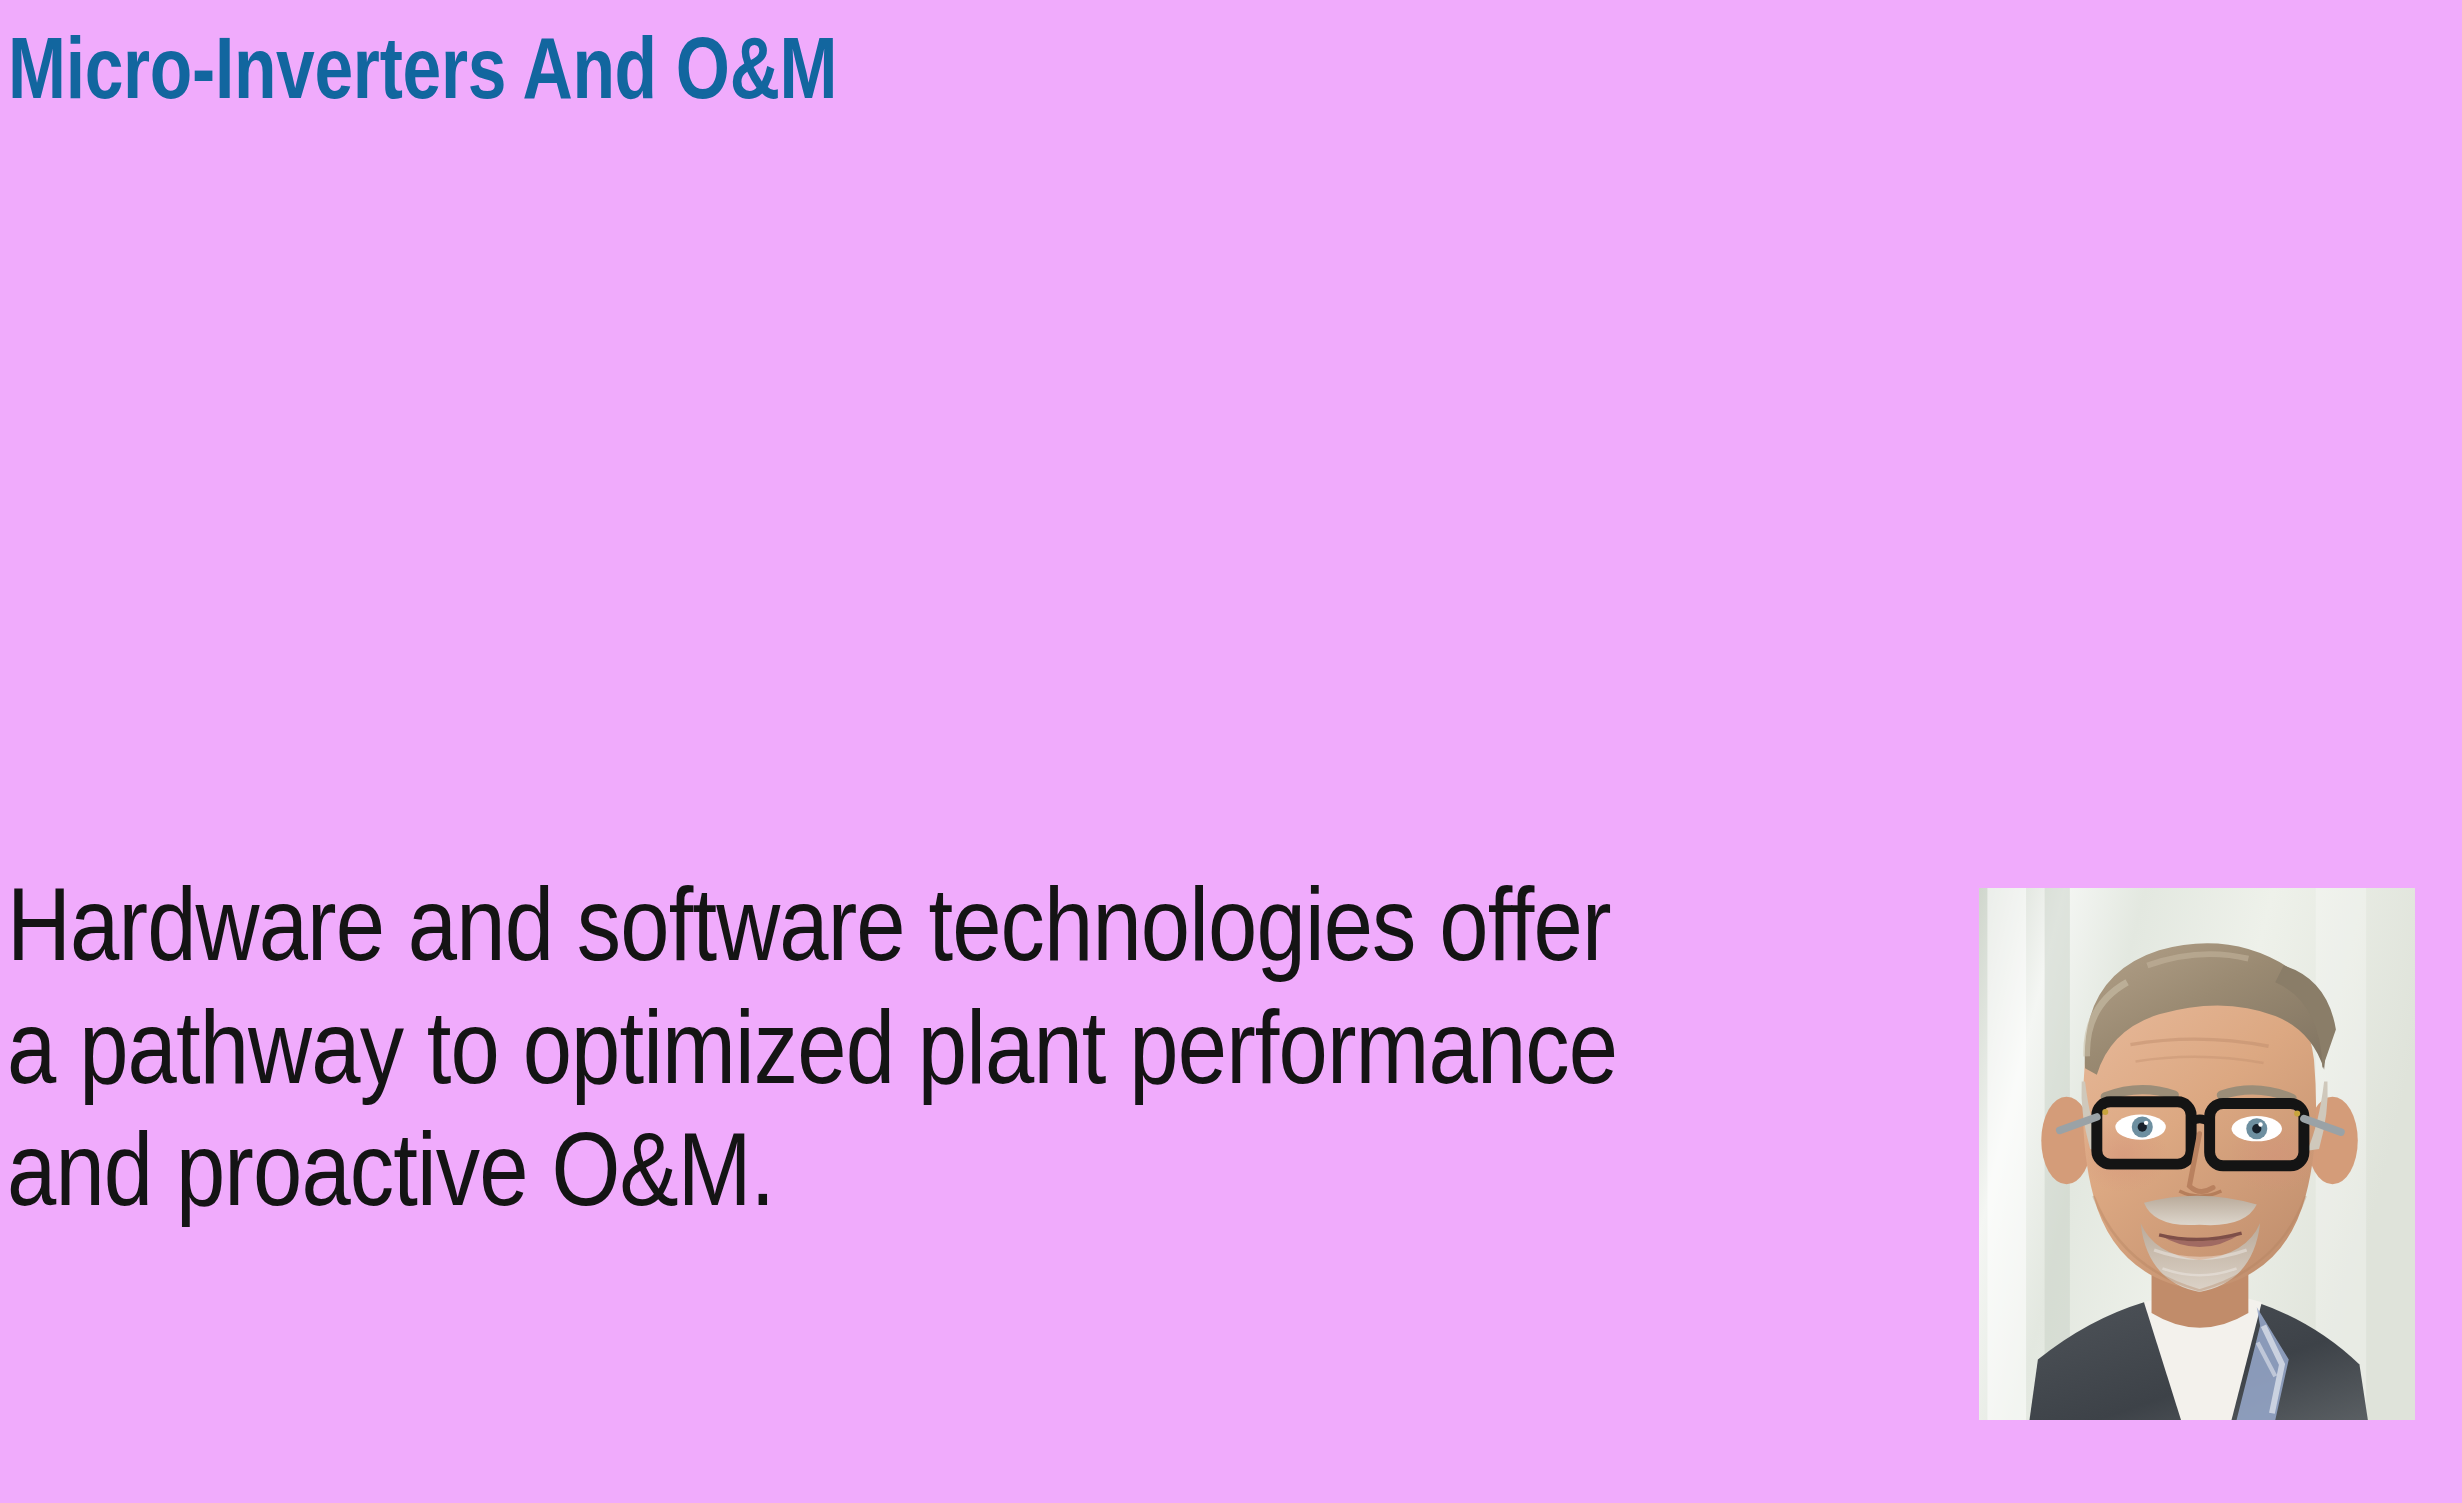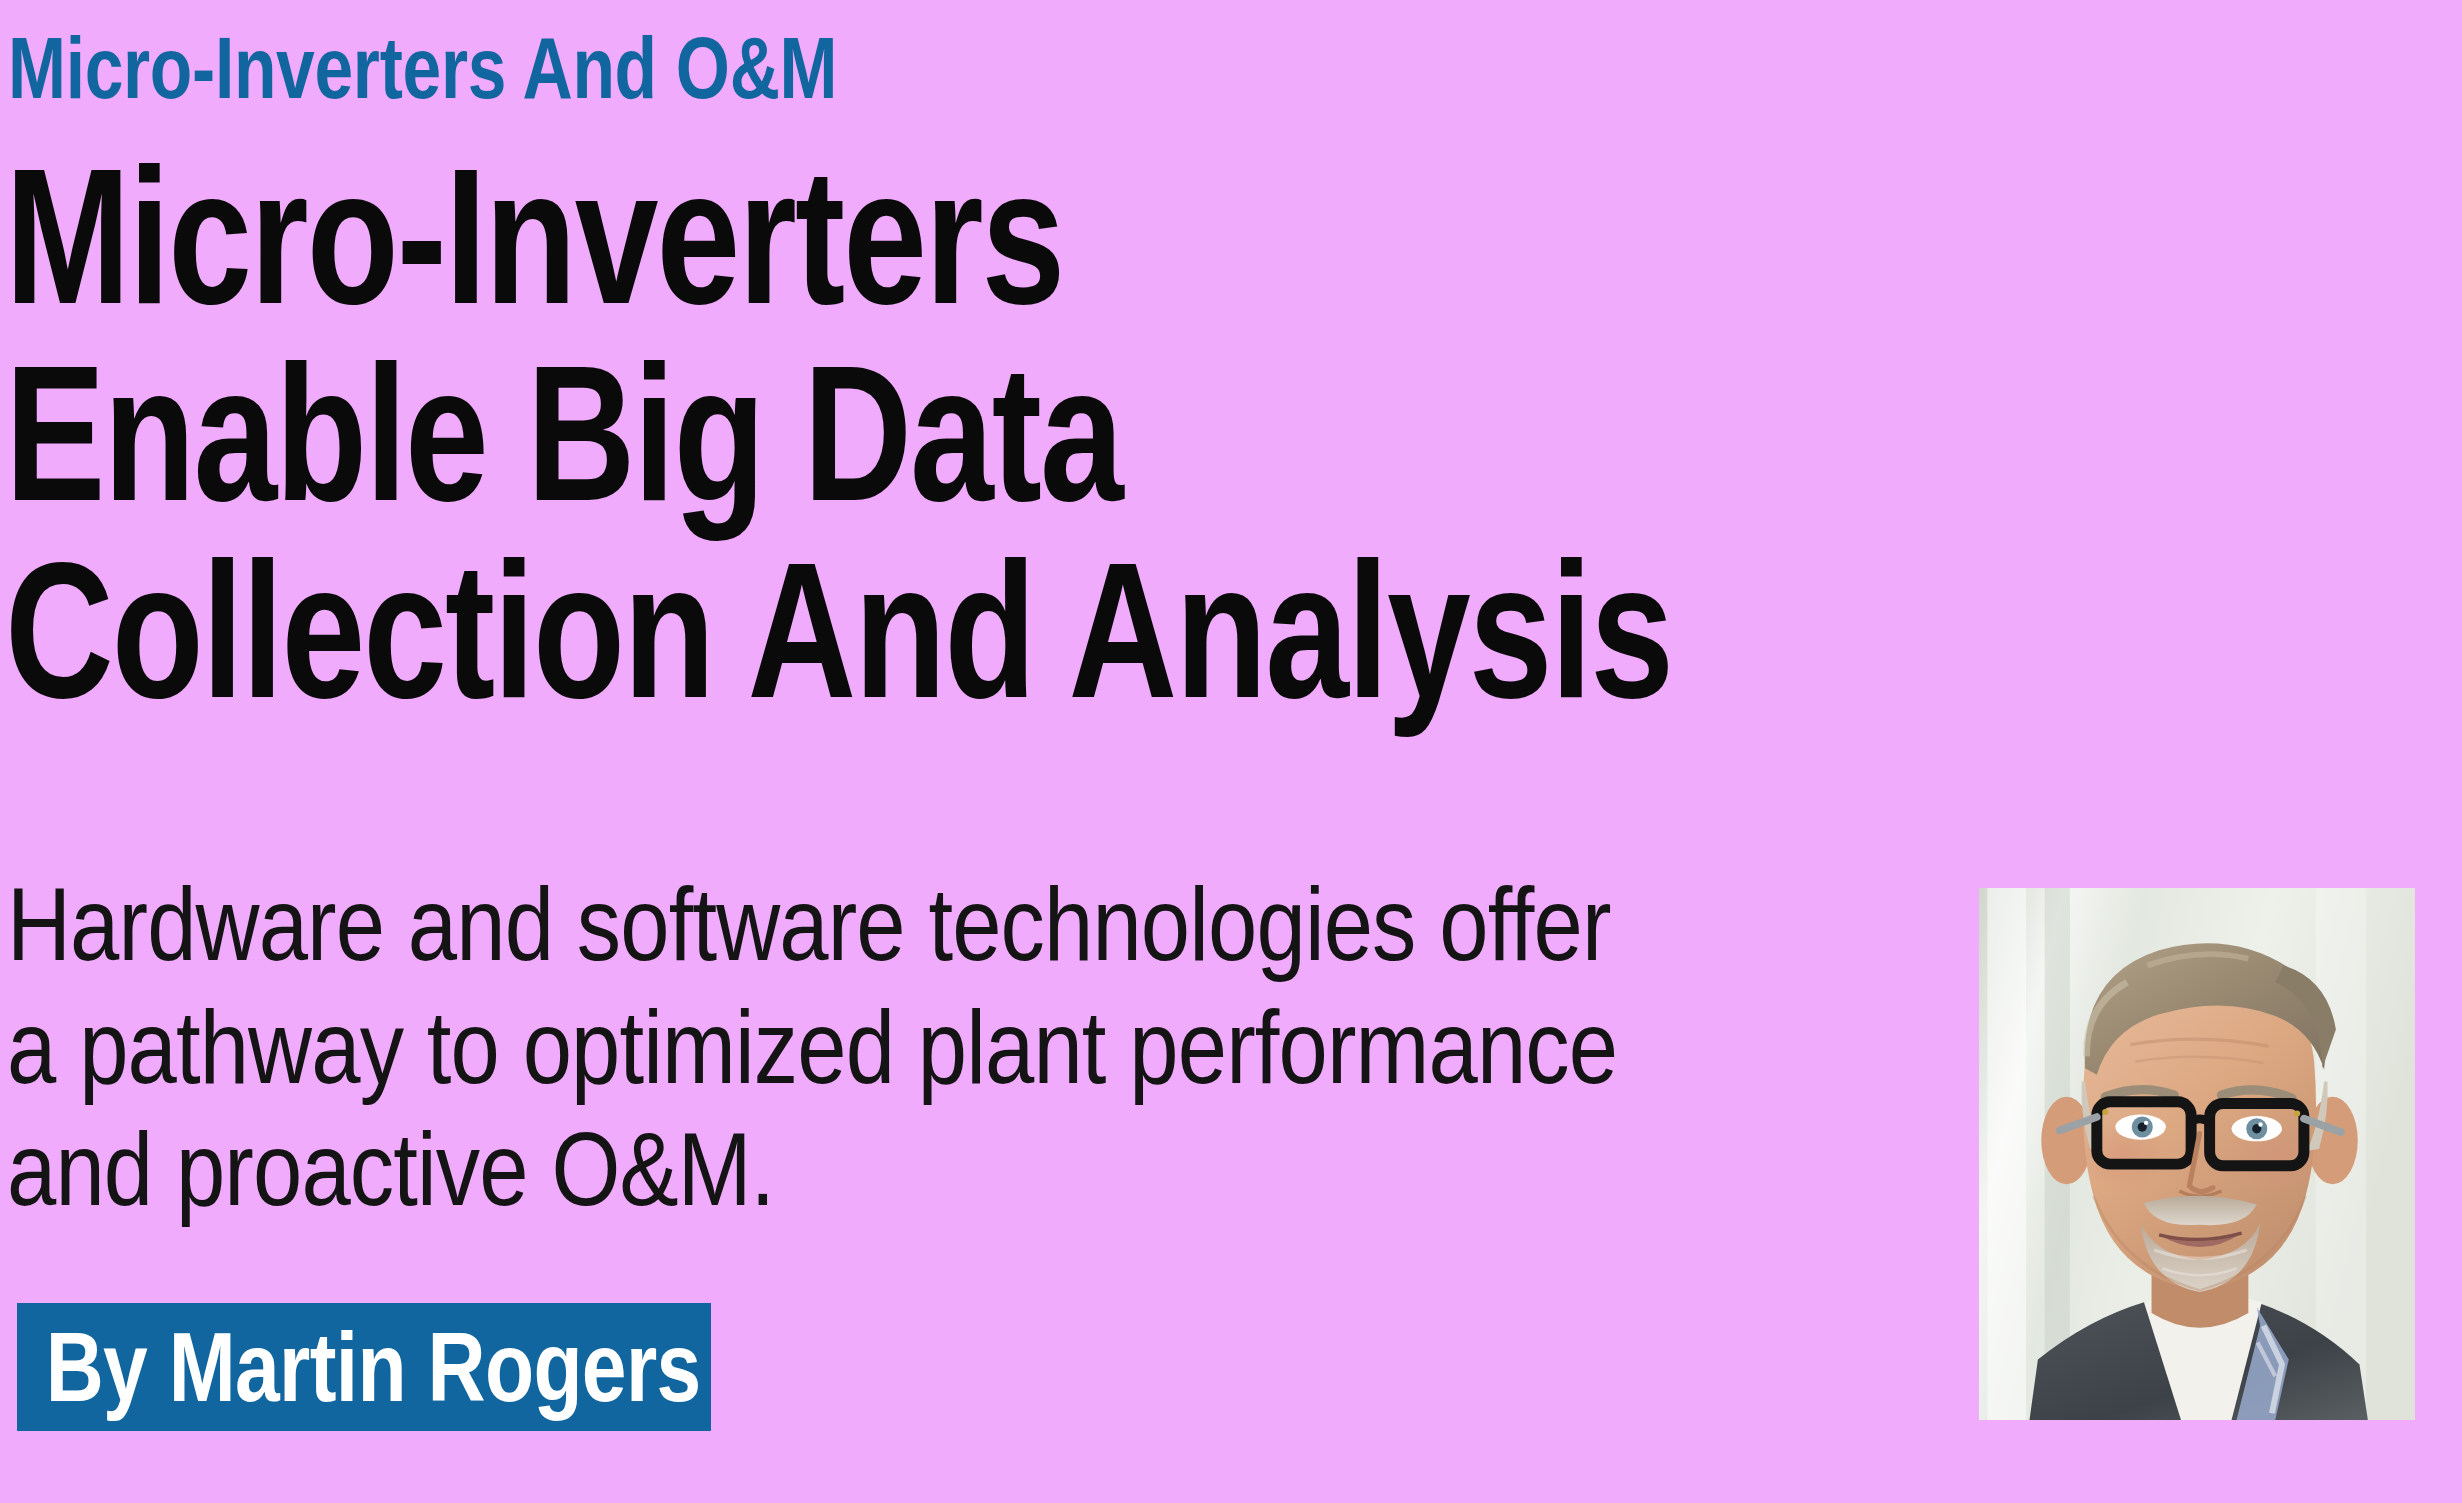--- a/index.html
+++ b/index.html
@@ -119,35 +119,27 @@
   }
   .portrait svg { display: block; width: 100%; height: 100%; }
 </style>
 </head>
 <body>
 
 <div id="page">
 
   <div class="kicker">Micro-Inverters And O&amp;M</div>
 
-  <div class="headline">
-    <div class="headline-line">Micro-Inverters</div>
-    <div class="headline-line">Enable Big Data</div>
-    <div class="headline-line">Collection And Analysis</div>
-  </div>
 
   <div class="deck">
     <div class="deck-line">Hardware and software technologies offer</div>
     <div class="deck-line">a pathway to optimized plant performance</div>
     <div class="deck-line">and proactive O&amp;M.</div>
   </div>
 
-  <div class="byline-badge">
-    <span class="byline-text">By Martin Rogers</span>
-  </div>
 
   <div class="portrait">
     <svg viewBox="0 0 518 632" preserveAspectRatio="xMidYMid slice">
       <defs>
         <linearGradient id="bgGrad" x1="0" y1="0" x2="1" y2="0.3">
           <stop offset="0%" stop-color="#cfd6cc"></stop>
           <stop offset="18%" stop-color="#f4f6f3"></stop>
           <stop offset="35%" stop-color="#e3e8e0"></stop>
           <stop offset="62%" stop-color="#eef1ea"></stop>
           <stop offset="100%" stop-color="#dfe3da"></stop>

